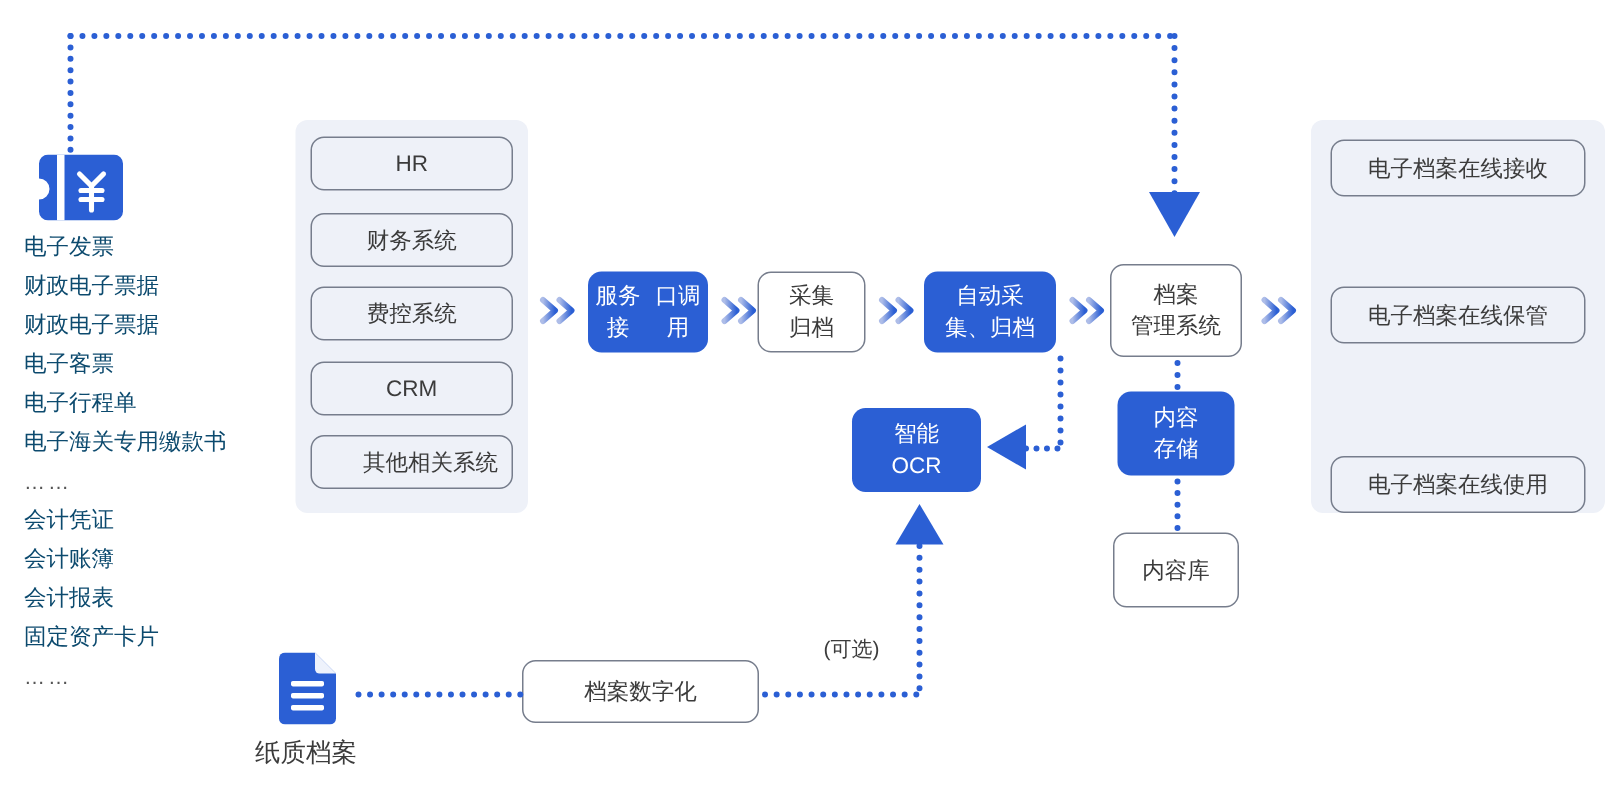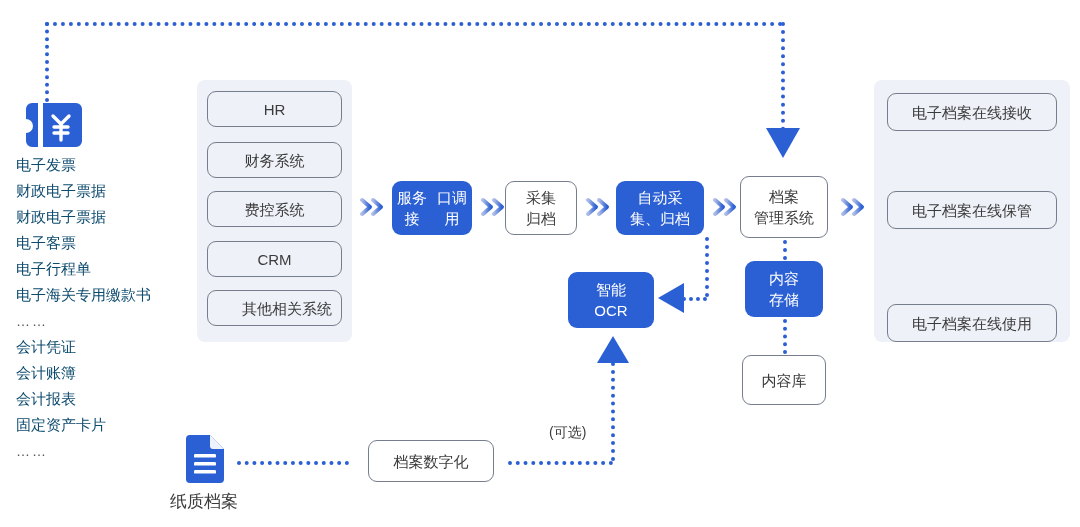--- a/index.html
+++ b/index.html
@@ -271,21 +271,21 @@
 
   <div class="abs" style="left:597px; top:336px; width:0; height:0;
               border-left:16px solid transparent;
               border-right:16px solid transparent;
               border-bottom:27px solid #2b5fd4;"></div>
   <div class="abs dotline-v" style="left:611px; top:362px; height:99px;"></div>
   <div class="abs dotline-h" style="left:508px; top:461px; width:105px;"></div>
 
   <div class="abs optional-label" style="left:549px; top:424px;">(可选)</div>
 
-  <div class="abs box white" style="left:348px; top:440px; width:126px; height:42px;margin-left:20px;">档案数字化</div>
+  <div class="abs box white" style="left:348px; top:440px; width:158px; height:42px;">档案数字化</div>
 
   <div class="abs dotline-h" style="left:237px; top:461px; width:112px;"></div>
 
   <div class="abs" style="left:186px; top:435px; width:38px; height:48px;">
     <svg width="38" height="48" viewBox="0 0 38 48">
       <path d="M0 4 a4 4 0 0 1 4 -4 H24 L38 14 V44 a4 4 0 0 1 -4 4 H4 a4 4 0 0 1 -4 -4 Z" fill="#2b5fd4"></path>
       <path d="M24 0 L38 14 H27 a3 3 0 0 1 -3 -3 Z" fill="#ffffff" opacity="0.92"></path>
       <g fill="#ffffff">
         <rect x="8" y="19" width="22" height="3.6" rx="1.2"></rect>
         <rect x="8" y="27" width="22" height="3.6" rx="1.2"></rect>

